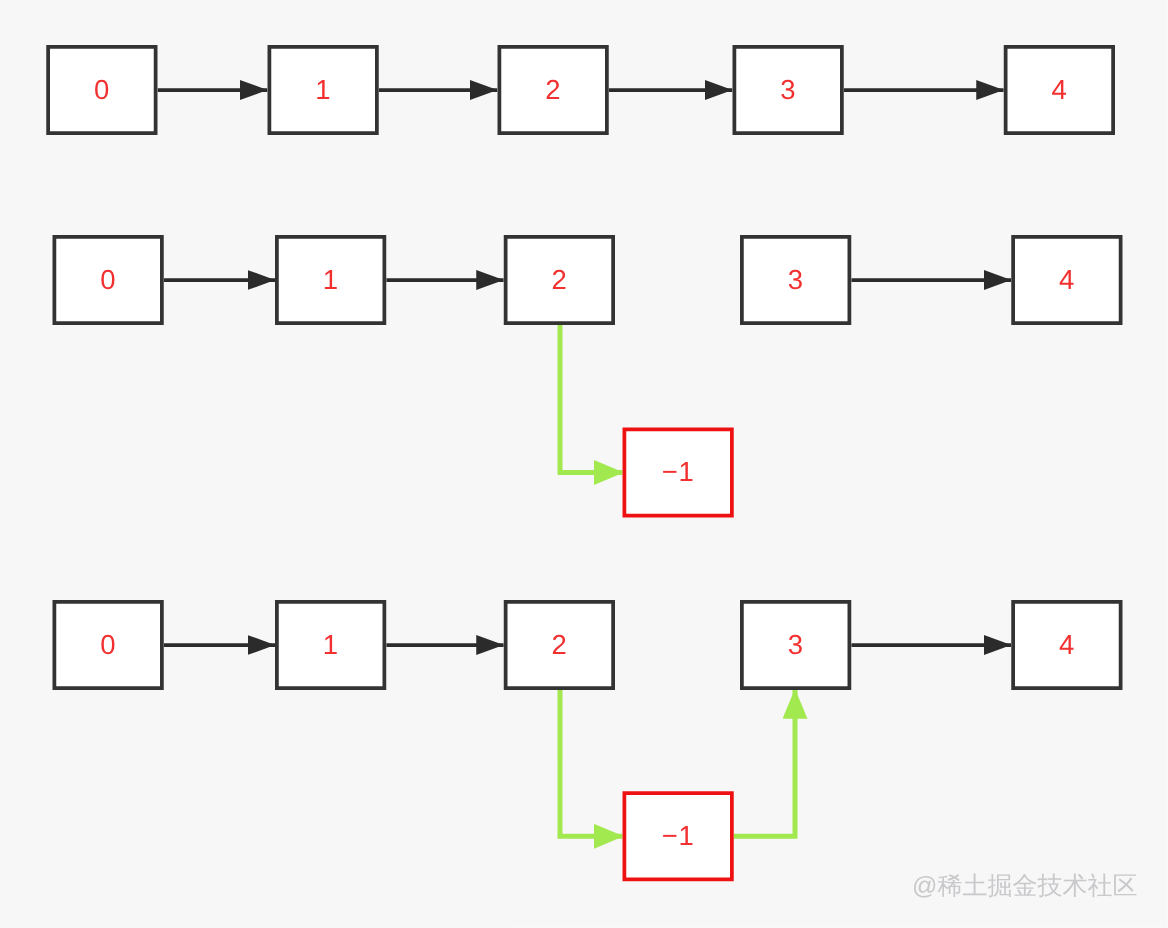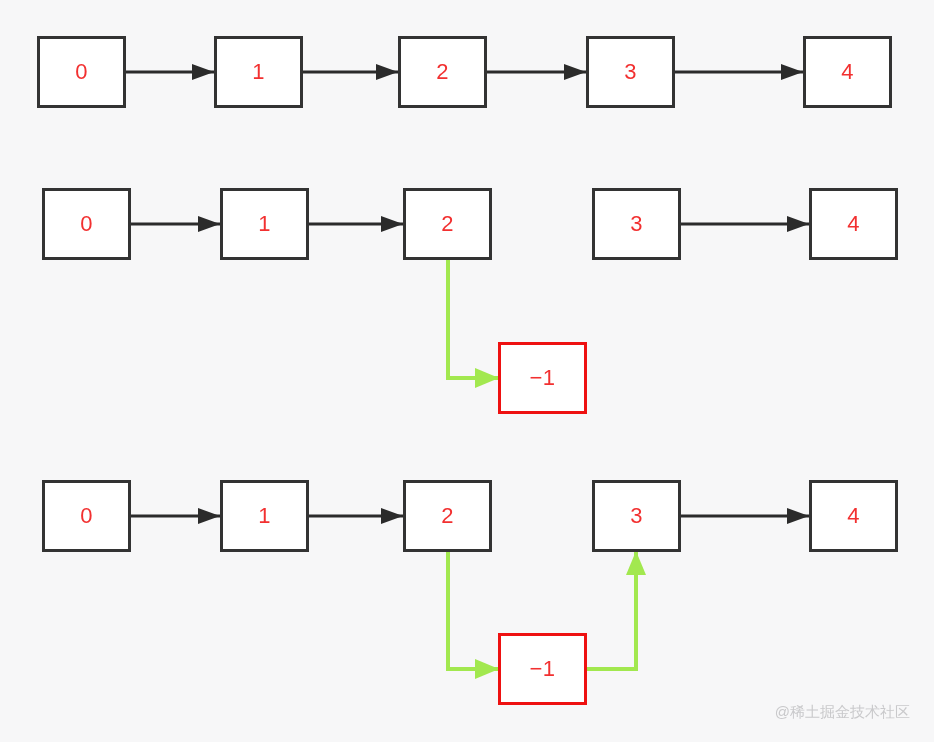--- a/index.html
+++ b/index.html
@@ -30,21 +30,21 @@
   }
   .node .value {
     color: var(--value-color, #f23030);
     font-size: 22px;
     letter-spacing: 0.5px;
   }
   .watermark {
     position: absolute;
     right: 24px;
     bottom: 20px;
-    font-size: 15px;
+    font-size: 20px;
     color: var(--wm-color, #c9c9cb);
     user-select: none;
     margin-left: 44px;
   }
 </style>
 </head>
 <body>
 
 <div class="canvas">
   <svg class="arrow-layer" xmlns="http://www.w3.org/2000/svg">

